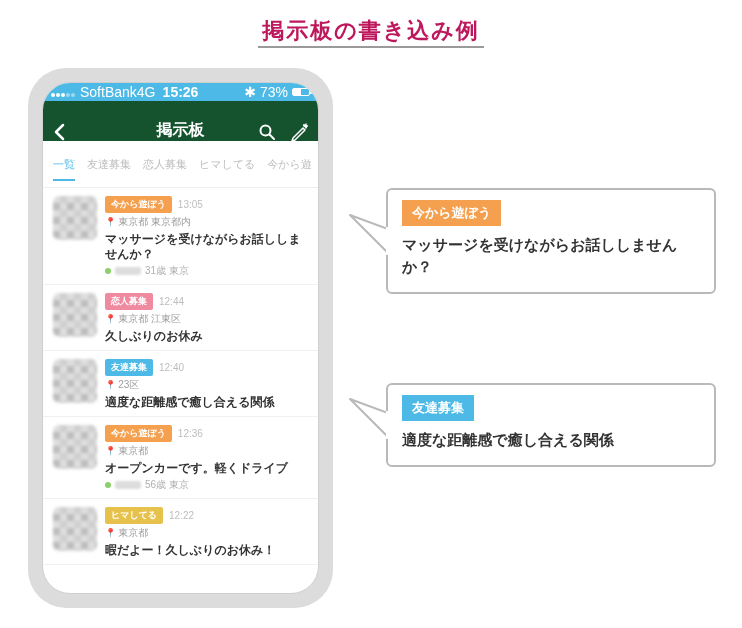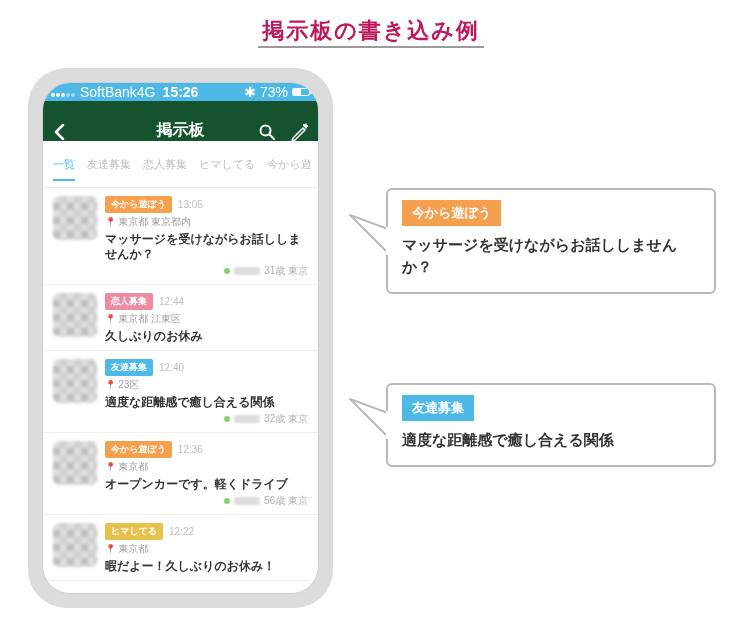--- a/index.html
+++ b/index.html
@@ -35,21 +35,21 @@
     .row1{display:flex;align-items:center;gap:6px}
     .tag{font-size:9px;color:#fff;padding:2px 6px;border-radius:2px;font-weight:600}
     .t-orange{background:#f5a04e}
     .t-pink{background:#ef8aa1}
     .t-blue{background:#4db9e6}
     .t-yellow{background:#e6c24d}
     .time{font-size:10px;color:#bdbdbd}
     .loc{font-size:10px;color:#9e9e9e;margin-top:2px;display:flex;align-items:center;gap:2px}
     .pin{font-size:9px}
     .msg{font-size:12px;font-weight:700;color:#333;margin-top:3px;line-height:1.25}
-    .meta{display:flex;align-items:center;justify-content:flex-end;gap:4px;font-size:10px;color:#b0b0b0;margin-top:2px}
+    .meta{display:flex;align-items:center;justify-content:flex-start;gap:4px;font-size:10px;color:#b0b0b0;margin-top:2px}
     .led{width:6px;height:6px;border-radius:50%;background:#8bd06a}
     .blur{width:26px;height:8px;border-radius:2px;background:#ddd;filter:blur(1px)}
     .callout{position:absolute;border:2px solid #b9b9b9;border-radius:6px;background:#fff;padding:10px 14px 14px;width:330px}
     .callout .lbl{font-size:13px;color:#fff;padding:4px 10px;font-weight:700;display:inline-block}
     .callout .txt{font-size:15px;font-weight:700;color:#333;margin-top:8px;line-height:1.45}
     .callout .tri{position:absolute;left:-42px;top:50%;transform:translateY(-50%)}
     svg{display:block}
   </style>
 </head>
 <body>
@@ -131,25 +131,20 @@
         </div>
         <div class="post">
           <div class="thumb"></div>
           <div class="body">
             <div class="row1">
               <span class="tag t-blue">友達募集</span>
               <span class="time">12:40</span>
             </div>
             <div class="loc"><span class="pin">📍</span>23区</div>
             <div class="msg">適度な距離感で癒し合える関係</div>
-            <div class="meta">
-              <span class="led"></span>
-              <span class="blur"></span>
-              <span>32歳 東京</span>
-            </div>
           </div>
         </div>
         <div class="post">
           <div class="thumb"></div>
           <div class="body">
             <div class="row1">
               <span class="tag t-orange">今から遊ぼう</span>
               <span class="time">12:36</span>
             </div>
             <div class="loc"><span class="pin">📍</span>東京都</div>

